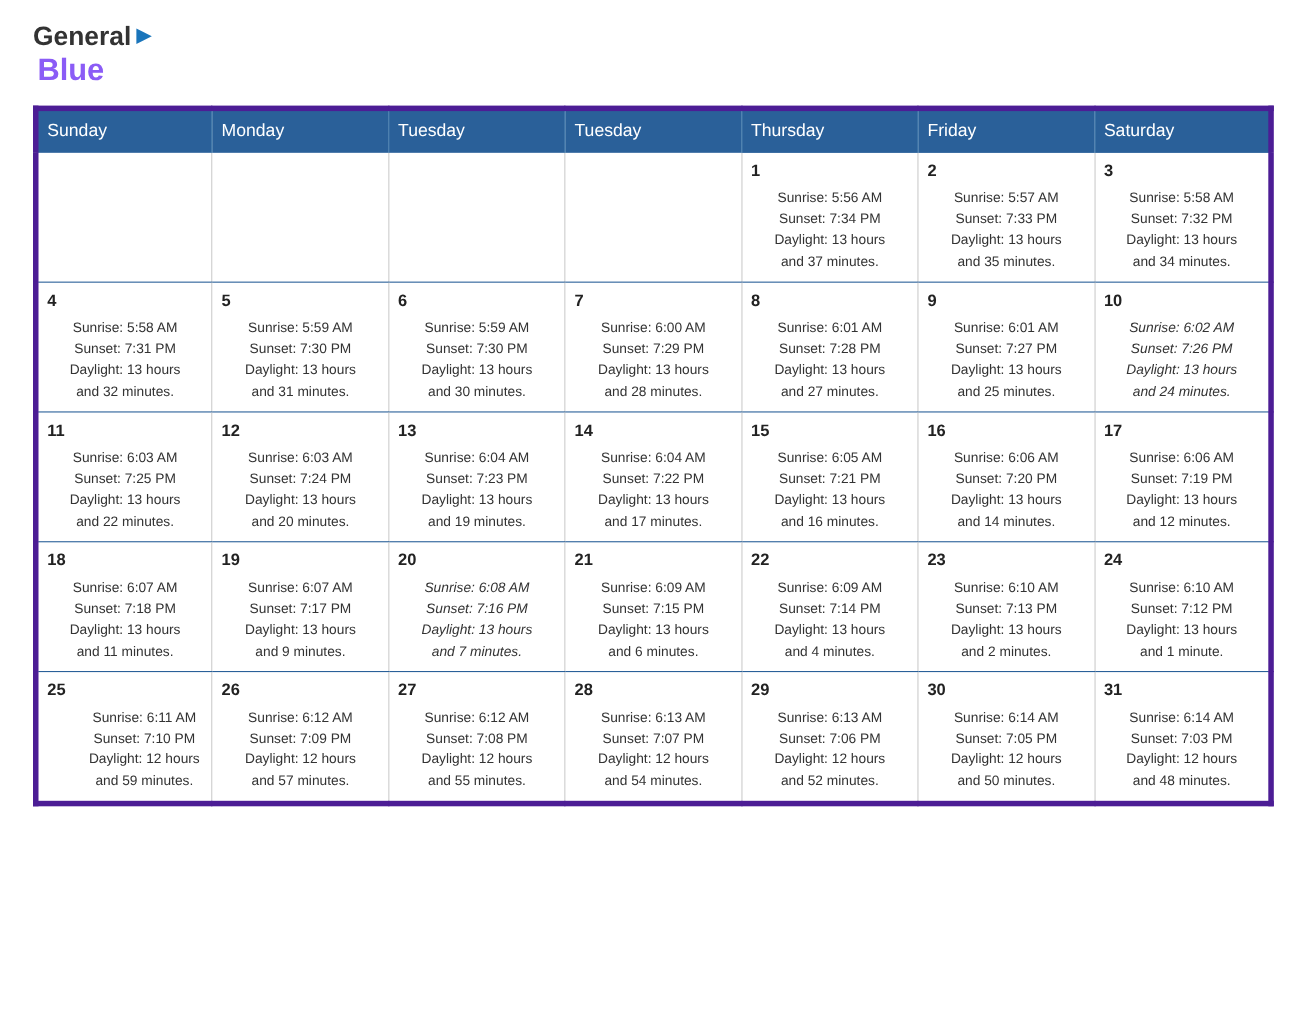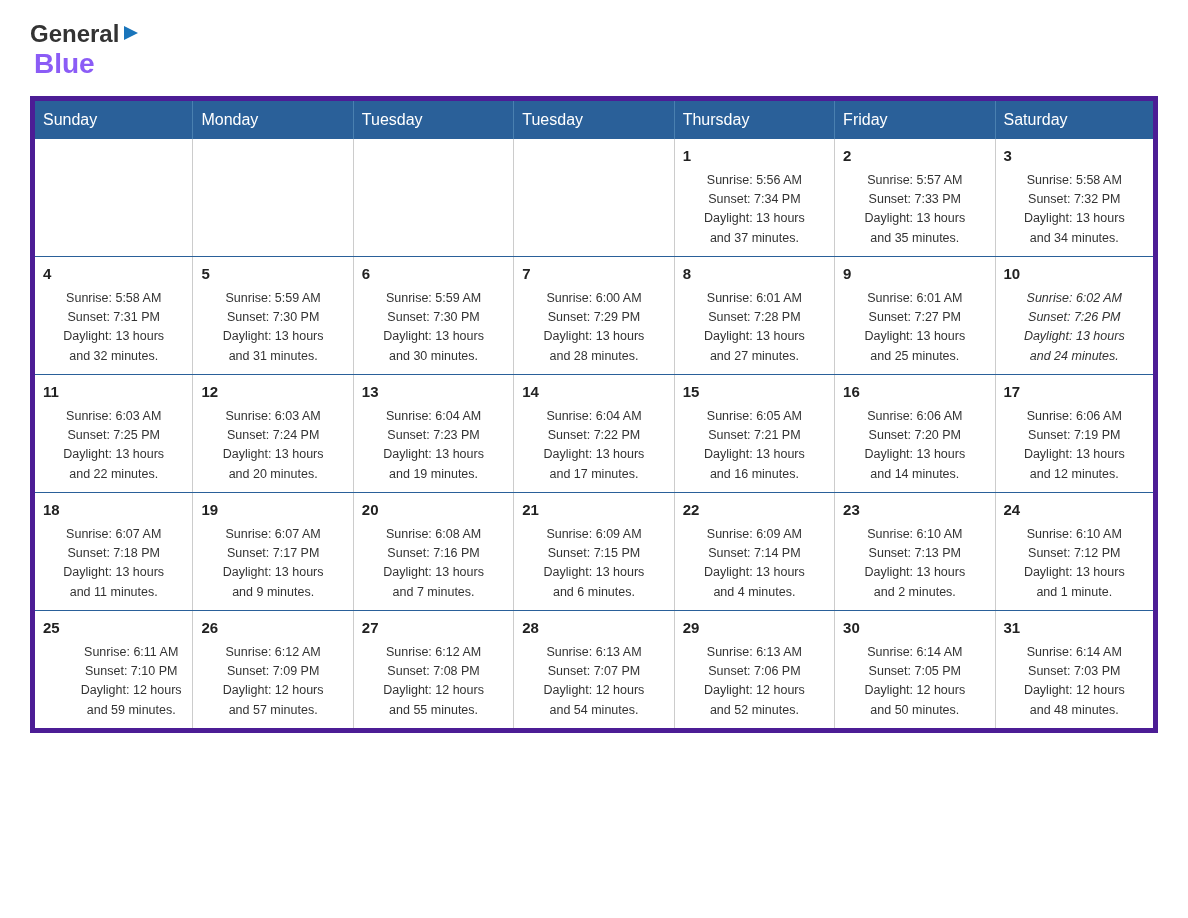--- a/index.html
+++ b/index.html
@@ -265,21 +265,21 @@
         </td>
         <td>
           <span class="day-number">19</span>
           <div class="day-info" style="white-space: pre-line;">Sunrise: 6:07 AM
 Sunset: 7:17 PM
 Daylight: 13 hours
 and 9 minutes.</div>
         </td>
         <td>
           <span class="day-number">20</span>
-          <div class="day-info" style="white-space: pre-line;">Sunrise: 6:08 AM
+          <div class="day-info" style="white-space: pre-line; font-style: italic;">Sunrise: 6:08 AM
 Sunset: 7:16 PM
 Daylight: 13 hours
 and 7 minutes.</div>
         </td>
         <td>
           <span class="day-number">21</span>
           <div class="day-info" style="white-space: pre-line;">Sunrise: 6:09 AM
 Sunset: 7:15 PM
 Daylight: 13 hours
 and 6 minutes.</div>

